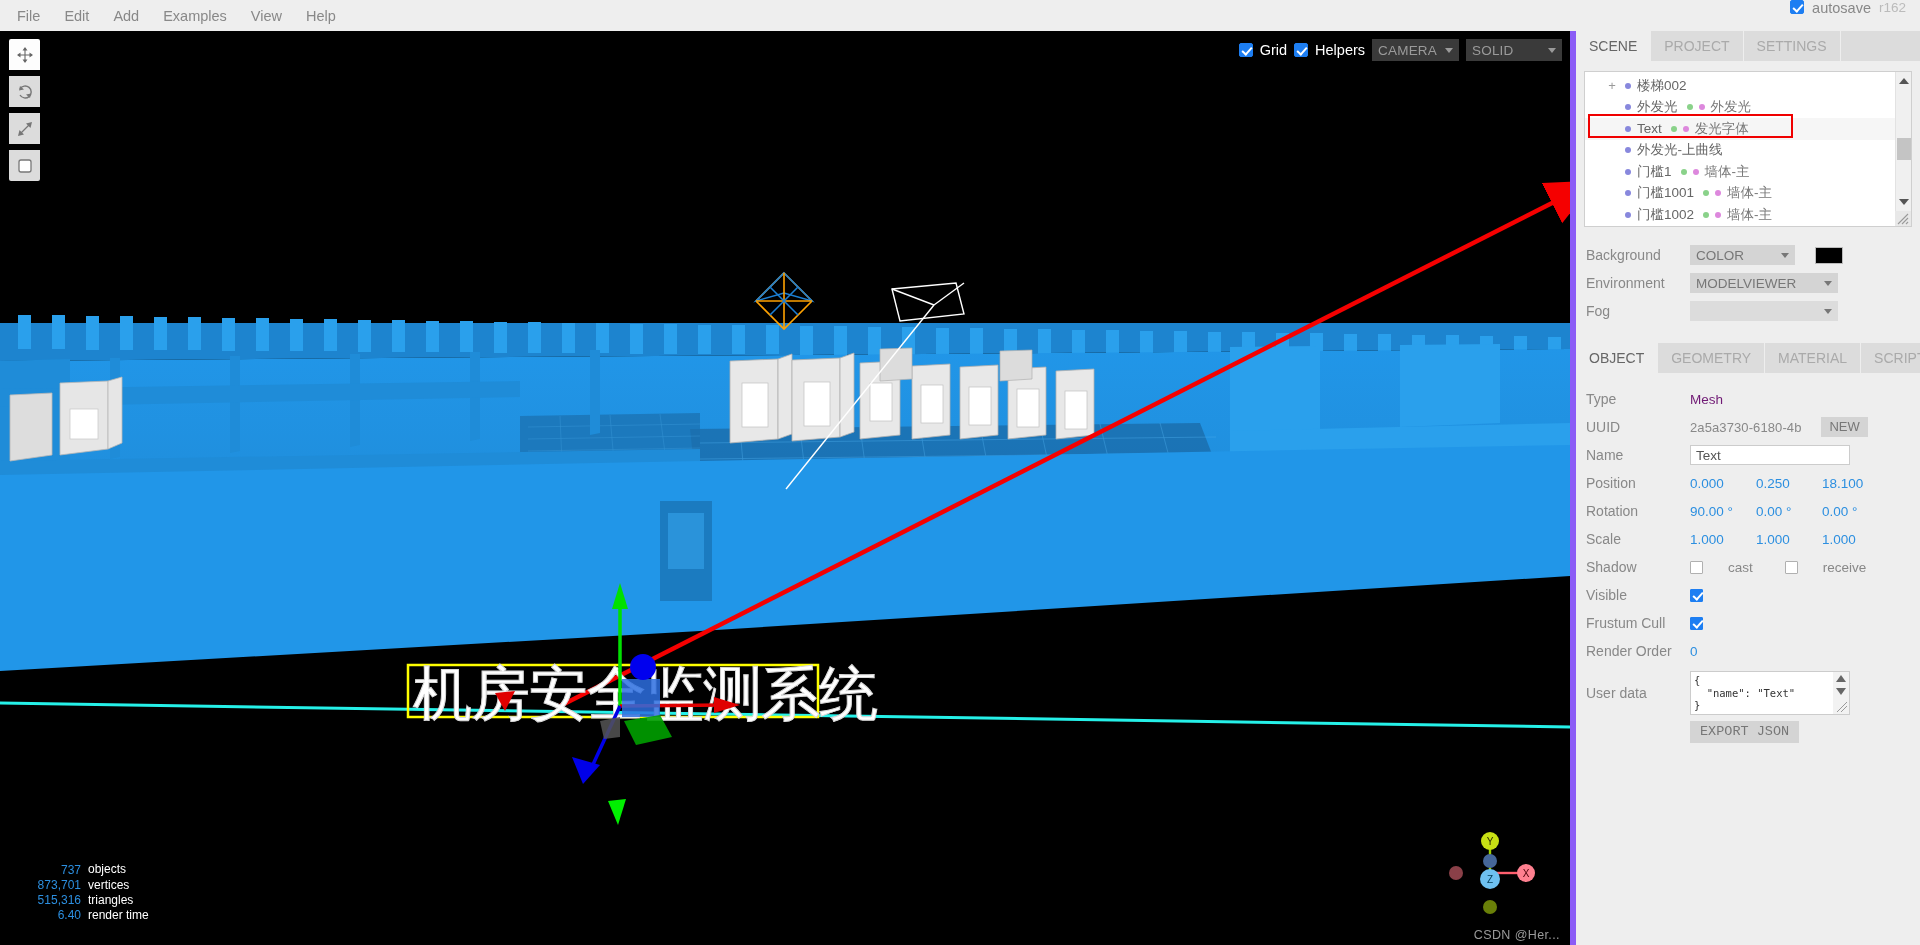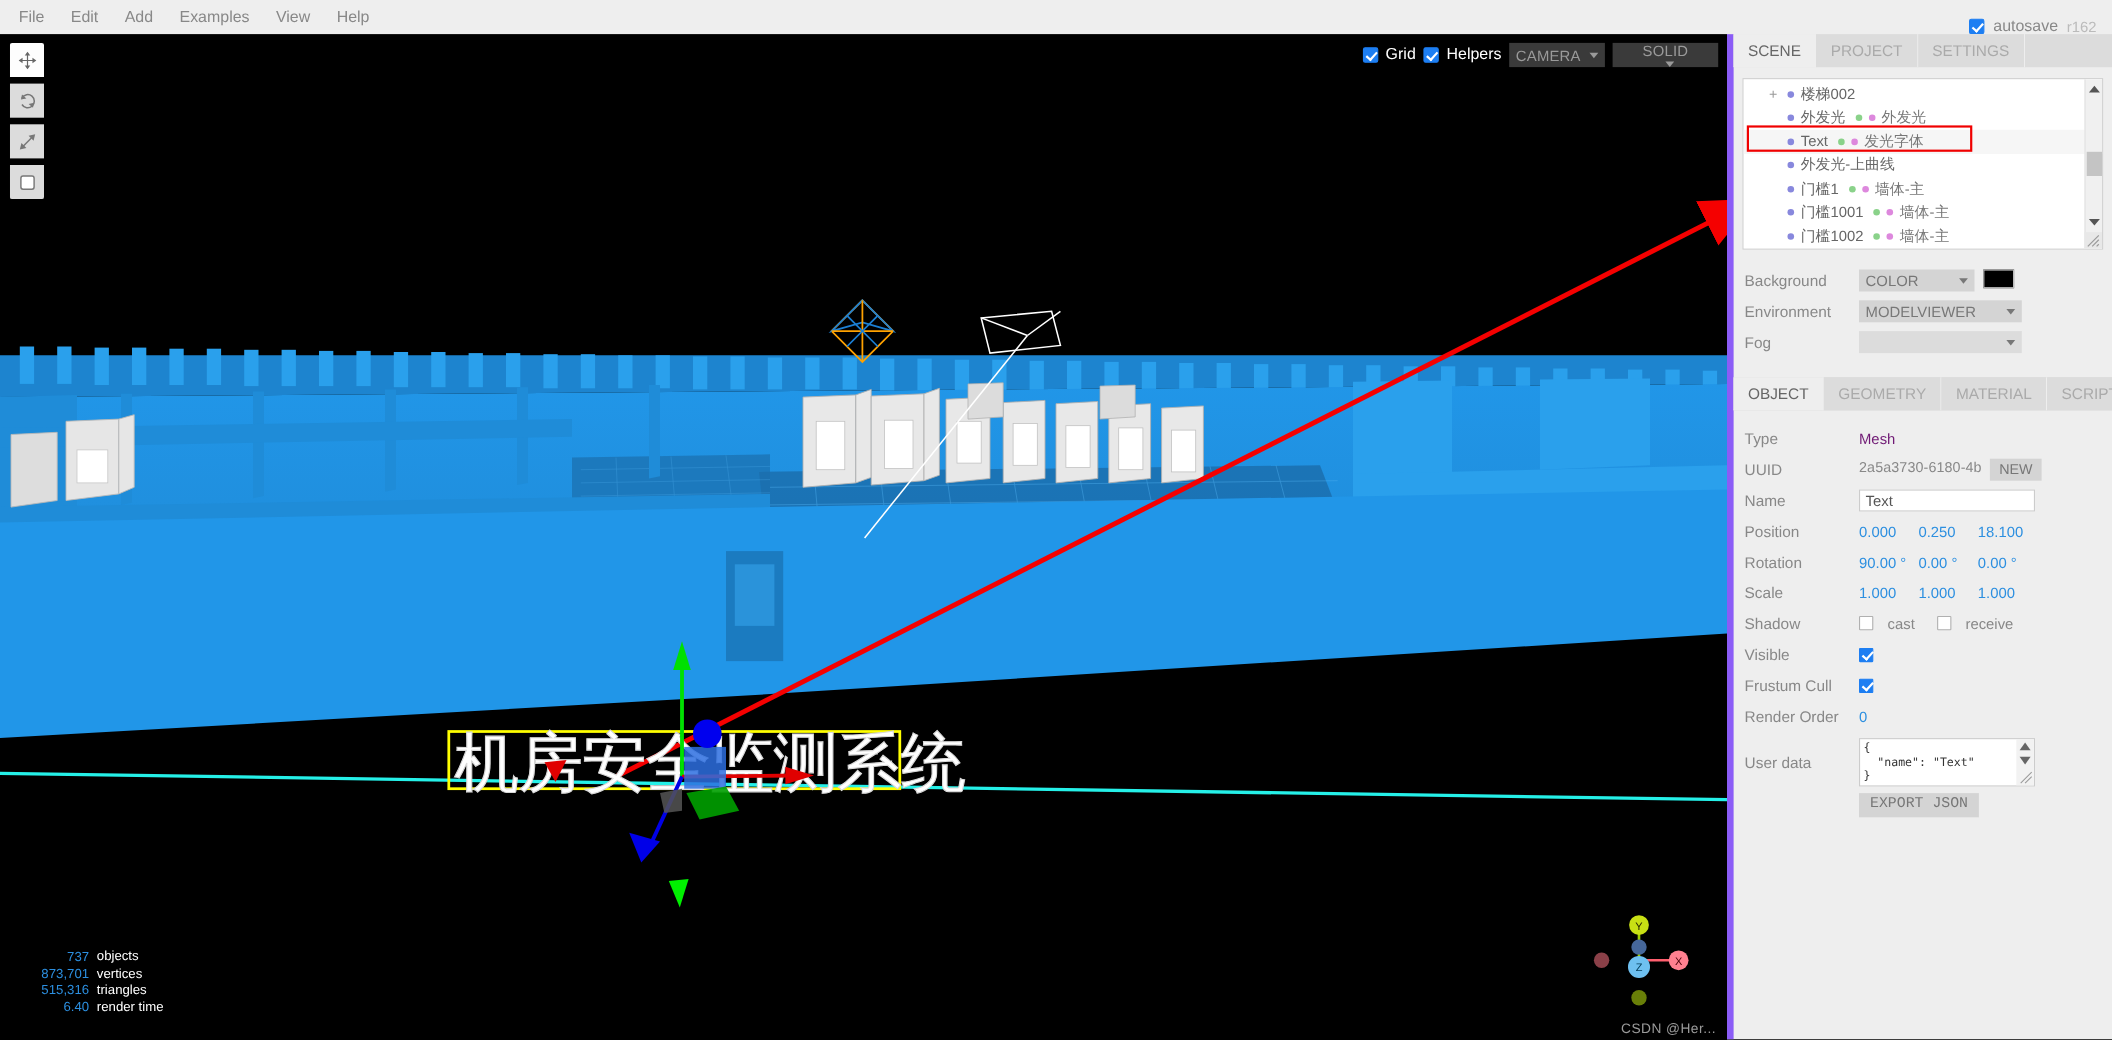--- a/index.html
+++ b/index.html
@@ -26,22 +26,22 @@
   }
   .menu-item {
     font-size: 14.5px; color: #888888;
     padding: 0 12px; height: 31px;
     display: flex; align-items: center;
     cursor: pointer;
     white-space: nowrap;
   }
   #menubar-left { display: flex; align-items: center; margin-left: 5px; }
   #menubar-right {
-    position: absolute; right: 14px; top: 16px; height: 16px;
-    display: flex; align-items: center; gap: 8px;
+    position: absolute; right: 14px; top: 0; height: 16px;
+    display: flex; gap: 8px;
   }
   .chk {
     width: 14px; height: 14px;
     border: 1px solid #b6b6b6; background: #fff;
     border-radius: 2px; display: inline-block;
     position: relative; flex: 0 0 auto; cursor: pointer;
   }
   .chk.on { background: #1d7ef2; border-color: #1d7ef2; }
   .chk.on::after {
     content: ""; position: absolute;
@@ -98,21 +98,21 @@
     position: relative;
     border: none;
   }
   .vc-select .vc-text { flex: 1 1 auto; letter-spacing: .2px; }
   .vc-select .caret {
     width: 0; height: 0; margin-left: 8px;
     border-left: 4.5px solid transparent;
     border-right: 4.5px solid transparent;
     border-top: 5px solid #9a9a9a;
   }
-  #sel-shading { min-width: 96px; flex-direction: column; }
+  #sel-shading { min-width: 96px; }
 
   
   #stats {
     position: absolute; left: 0px; bottom: 22px;
     z-index: 12;
     font-size: 12px; color: #ffffff;
     line-height: 14.8px;
   }
   #stats table { border-collapse: collapse; }
   #stats td { padding: 0 0 0 0; font-size: 12px; }
@@ -249,21 +249,21 @@
   
   .prop-row {
     display: flex; align-items: center;
     min-height: 28px;
     padding: 0 8px 0 10px;
   }
   .prop-label {
     width: 104px; flex: 0 0 104px;
     font-size: 14px; color: #888888;
   }
-  .prop-body { display: flex; gap: 8px; flex: 1 1 auto; }
+  .prop-body { display: flex; align-items: center; gap: 20px; flex: 1 1 auto; }
   .sel-box {
     height: 20px;
     background: #d4d4d4;
     color: #777777;
     font-size: 13.5px;
     display: flex; align-items: center;
     padding: 0 6px;
     cursor: pointer;
     border: none;
   }

